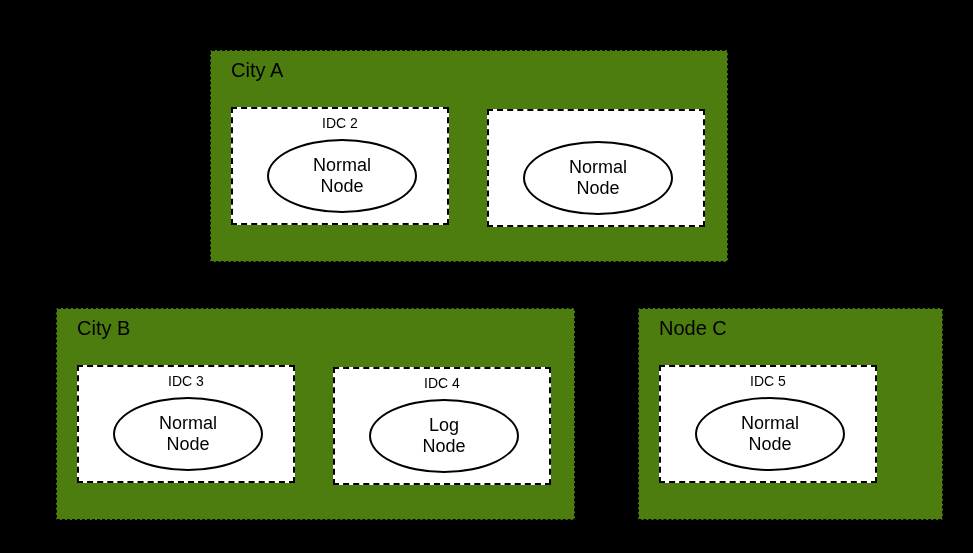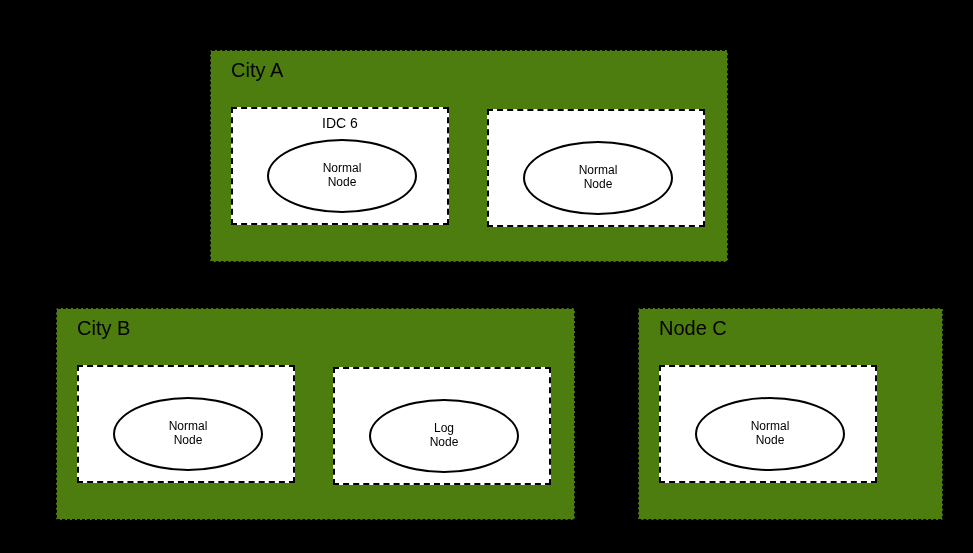--- a/index.html
+++ b/index.html
@@ -41,57 +41,60 @@
   }
   .node {
     position: absolute;
     border: 2px solid #000;
     border-radius: 50%;
     background: #fff;
     display: flex;
     align-items: center;
     justify-content: center;
     text-align: center;
-    font-size: 12px;
+    font-size: 18px;
     line-height: 1.15;
     white-space: pre-line;
   }
 </style>
 </head>
 <body>
 
 <div class="city" style="left:210px; top:50px; width:518px; height:212px;">
   <div class="city-title">City A</div>
 
   <div class="idc" style="left:20px; top:56px; width:218px; height:118px;">
-    <div class="idc-title">IDC 6</div>
+    <div class="idc-title">IDC 2</div>
     <div class="node" style="left:34px; top:30px; width:150px; height:74px;">Normal
 Node</div>
   </div>
 
   <div class="idc" style="left:276px; top:58px; width:218px; height:118px;">
     <div class="node" style="left:34px; top:30px; width:150px; height:74px;">Normal
 Node</div>
   </div>
 </div>
 
 <div class="city" style="left:56px; top:308px; width:519px; height:212px;">
   <div class="city-title">City B</div>
 
   <div class="idc" style="left:20px; top:56px; width:218px; height:118px;">
+    <div class="idc-title">IDC 3</div>
     <div class="node" style="left:34px; top:30px; width:150px; height:74px;">Normal
 Node</div>
   </div>
 
   <div class="idc" style="left:276px; top:58px; width:218px; height:118px;">
+    <div class="idc-title">IDC 4</div>
     <div class="node" style="left:34px; top:30px; width:150px; height:74px;">Log
 Node</div>
   </div>
 </div>
 
 <div class="city" style="left:638px; top:308px; width:305px; height:212px;">
   <div class="city-title">Node C</div>
 
   <div class="idc" style="left:20px; top:56px; width:218px; height:118px;">
+    <div class="idc-title">IDC 5</div>
     <div class="node" style="left:34px; top:30px; width:150px; height:74px;">Normal
 Node</div>
   </div>
 </div>
 
 </body></html>

